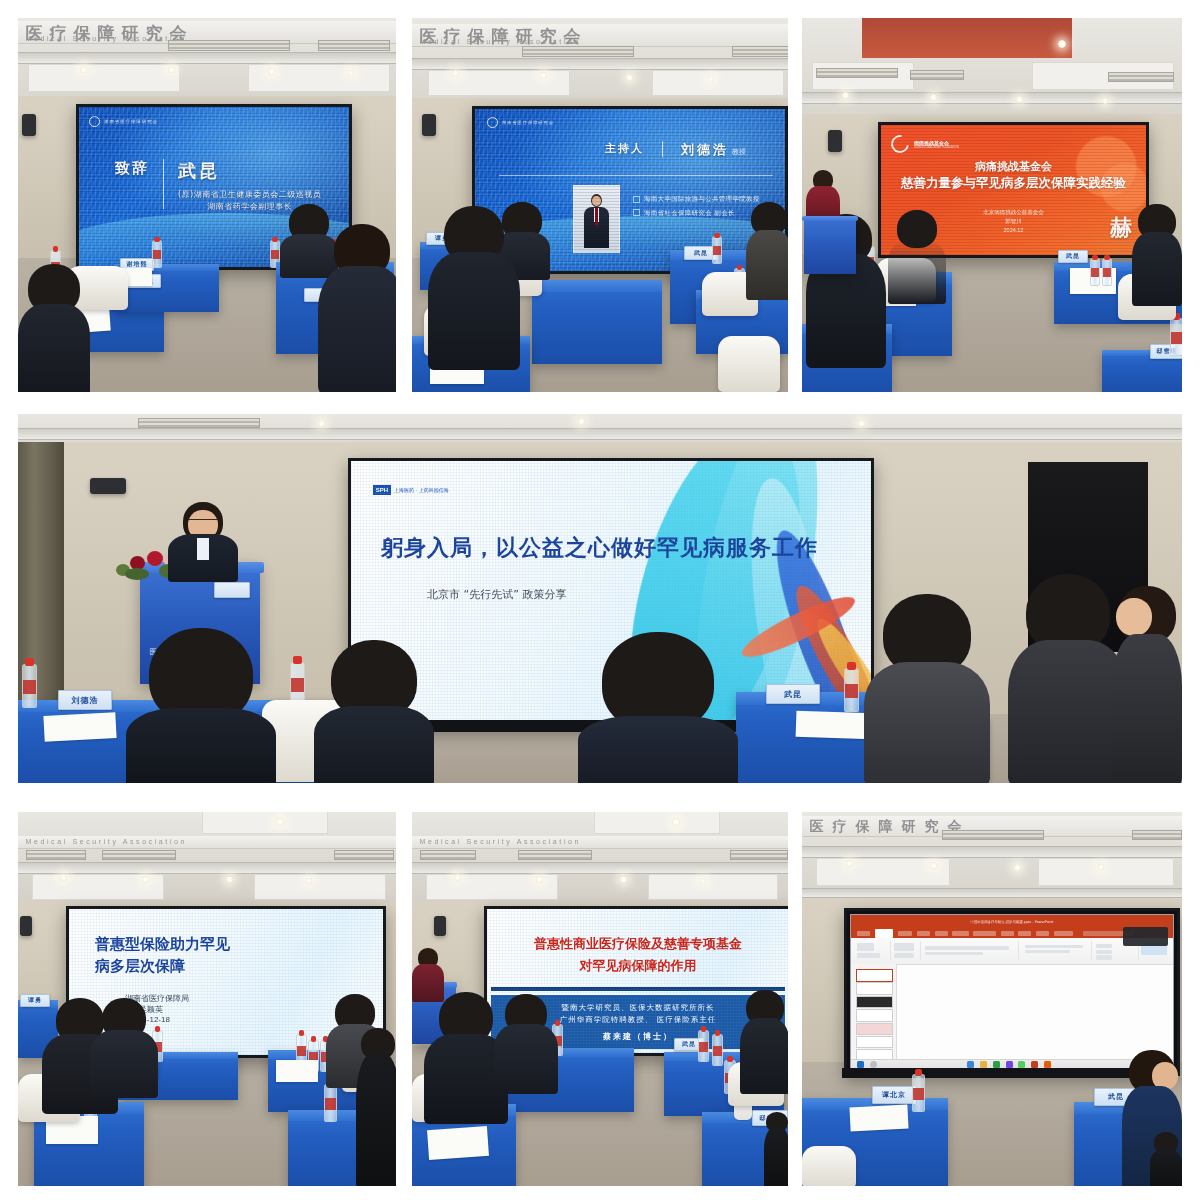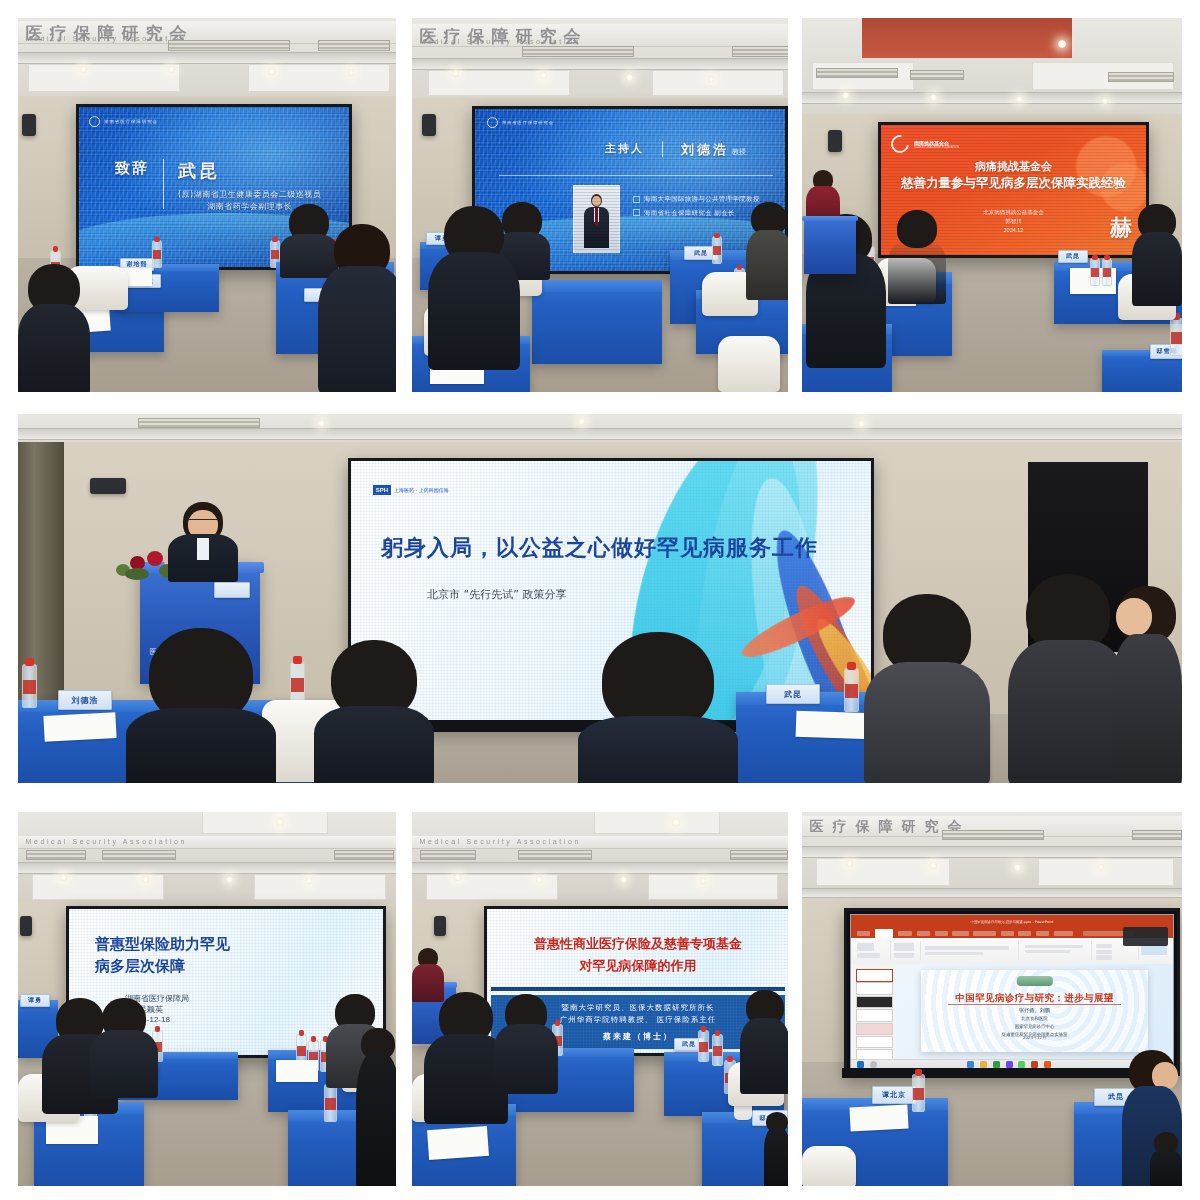--- a/index.html
+++ b/index.html
@@ -906,34 +906,20 @@
           <div class="ppt-panel">
             <div class="thumb sel" style="top:5%;height:11%;"></div>
             <div class="thumb" style="top:19%;height:11%;"></div>
             <div class="thumb" style="top:33%;height:11%;background:#2a2a2a;"></div>
             <div class="thumb" style="top:47%;height:11%;"></div>
             <div class="thumb" style="top:61%;height:11%;background:#f3d6d6;"></div>
             <div class="thumb" style="top:75%;height:11%;"></div>
             <div class="thumb" style="top:89%;height:9%;"></div>
           </div>
 
-          <div class="ppt-stage">
-            <div class="ppt-slide">
-              <div class="ppt-emblem"></div>
-              <div class="ppt-h1 cn">中国罕见病诊疗与研究：进步与展望</div>
-              <div class="ppt-rule"></div>
-              <div class="ppt-authors cn">张抒扬、刘鹏</div>
-              <div class="ppt-aff">
-                <div class="cn">北京协和医院</div>
-                <div class="cn">国家罕见病诊疗中心</div>
-                <div class="cn">疑难重症及罕见病全国重点实验室</div>
-              </div>
-              <div class="ppt-date cn">2024年12月</div>
-            </div>
-          </div>
 
           <div class="ppt-status">
             <div class="tb-i" style="left:2%;background:#1b6ec2;"></div>
             <div class="tb-i" style="left:6%;background:#bdbdbd;border-radius:50%;"></div>
             <div class="tb-i" style="left:36%;background:#3a86d6;"></div>
             <div class="tb-i" style="left:40%;background:#e6b33a;"></div>
             <div class="tb-i" style="left:44%;background:#2f9e44;"></div>
             <div class="tb-i" style="left:48%;background:#7048e8;"></div>
             <div class="tb-i" style="left:52%;background:#51cf66;"></div>
             <div class="tb-i" style="left:56%;background:#c43e1c;"></div>

